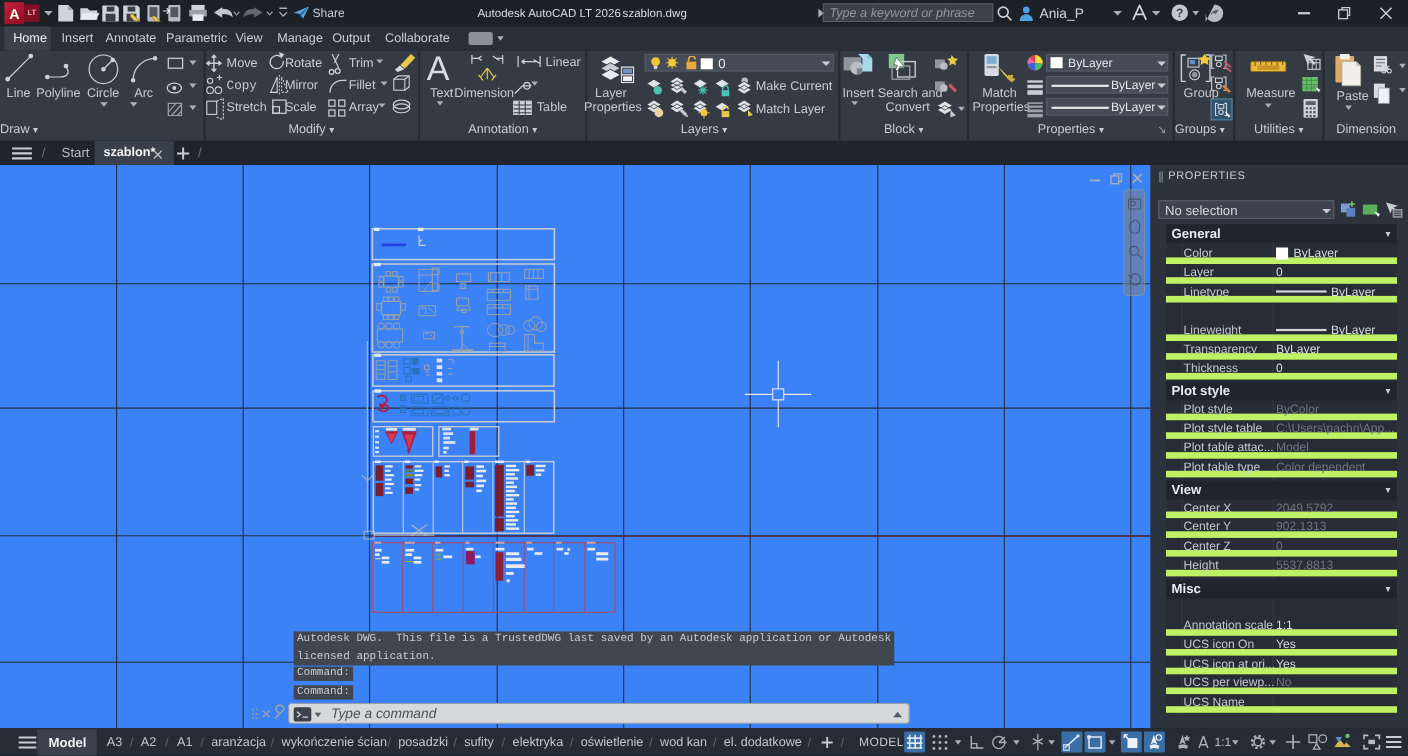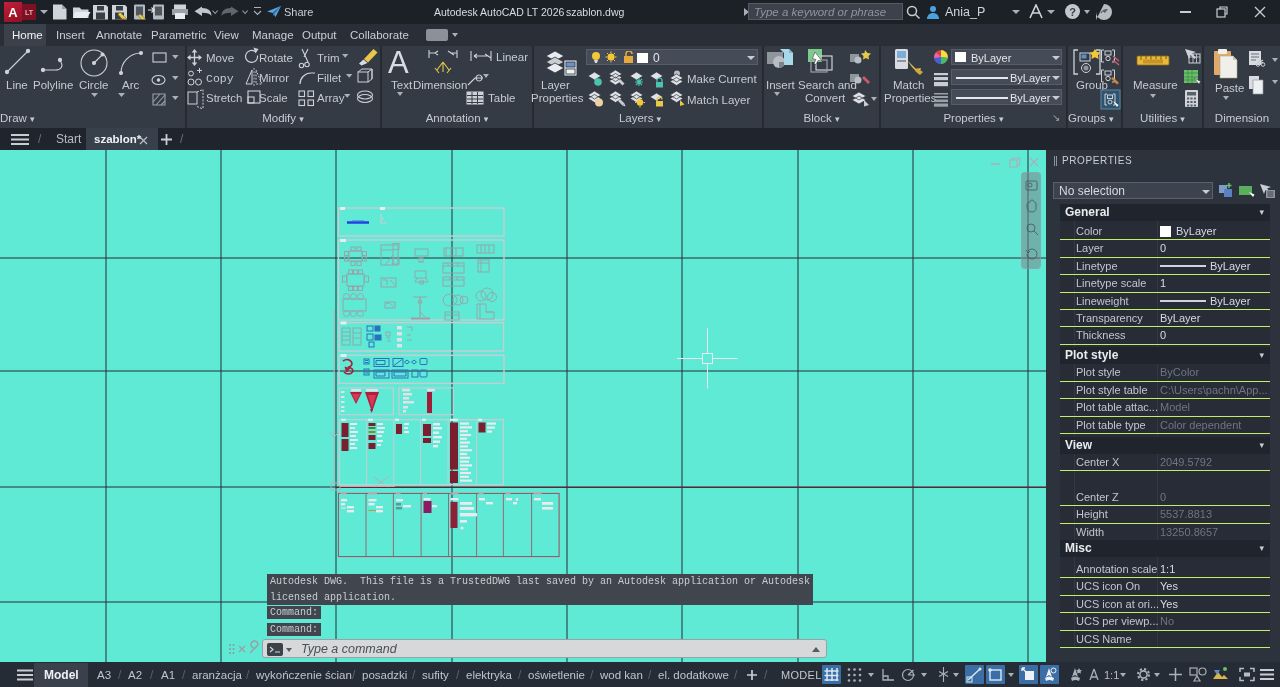--- a/index.html
+++ b/index.html
@@ -6,29 +6,29 @@
   html,body { width:1280px; height:687px; overflow:hidden; background:#161a20; }
   body { font-family:"Liberation Sans", sans-serif; font-size:12px; color:#d5d9de; position:relative; }
   .abs { position:absolute; }
   svg { display:block; }
 
   
   #titlebar { left:0; top:0; width:1280px; height:24px; background:#1c2128; }
   #tabrow  { left:0; top:24px; width:1280px; height:22px; background:#2a2f37; }
   #ribbon  { left:0; top:46px; width:1280px; height:82px; background:#353b44; }
   #doctabs { left:0; top:128px; width:1280px; height:22px; background:#20252d; }
-  #canvas  { left:0; top:150px; width:1046px; height:512px; background:#5eead4; }
+  #canvas  { left:0; top:150px; width:1046px; height:512px; background:#3b82f6; }
   #props   { left:1046px; top:150px; width:234px; height:512px; background:#2d333d; }
   #statusbar { left:0; top:662px; width:1280px; height:25px; background:#262c35; }
 
 
   .sect { left:14px; width:210px; height:17px; background:#20252d; color:#e8ebef; font-size:12px; line-height:17px; }
   .sect b { margin-left:5px; }
   .sarr { position:absolute; right:6px; font-size:9px; color:#c8cdd4; }
-  .prow { left:14px; width:210px; height:17.4px; border-bottom:1px solid #bef264; }
+  .prow { left:14px; width:210px; height:17.4px; border-bottom:6px solid #bef264; }
   .plabel { position:absolute; left:16px; top:2px; color:#c2c7cf; font-size:11px; white-space:nowrap; }
   .pval { position:absolute; left:100px; top:2px; color:#d8dce2; font-size:11px; white-space:nowrap; }
   .pval.gray { color:#6f7681; }
 
   .stt { top:7px; color:#bfc5cc; font-size:11.5px; white-space:nowrap; }
   .ssl { top:6px; color:#5a606a; font-size:12px; }
   .tgb { top:3px; width:19px; height:19px; background:#3a6ea5; border-radius:1px; }
   .tgg { top:3px; }
   .sarrow { top:11px; width:0; height:0; border-left:3.5px solid transparent; border-right:3.5px solid transparent; border-top:4px solid #aab0b8; }
   .tabtxt { color:#c9ced6; font-size:11.5px; }
@@ -954,24 +954,20 @@
   <span class="pval"><span style="display:inline-block;width:11px;height:11px;background:#fff;vertical-align:-2px;margin-right:5px;"></span>ByLayer</span>
 </div>
 <div class="abs prow" style="top:90.4px;">
   <span class="plabel">Layer</span>
   <span class="pval">0</span>
 </div>
 <div class="abs prow" style="top:107.8px;">
   <span class="plabel">Linetype</span>
   <span class="pval"><span style="display:inline-block;width:46px;height:1.5px;background:#d0d4da;vertical-align:3px;margin-right:4px;"></span>ByLayer</span>
 </div>
-<div class="abs prow" style="top:125.2px;">
-  <span class="plabel">Linetype scale</span>
-  <span class="pval">1</span>
-</div>
 <div class="abs prow" style="top:142.6px;">
   <span class="plabel">Lineweight</span>
   <span class="pval"><span style="display:inline-block;width:46px;height:1.5px;background:#d0d4da;vertical-align:3px;margin-right:4px;"></span>ByLayer</span>
 </div>
 <div class="abs prow" style="top:160px;">
   <span class="plabel">Transparency</span>
   <span class="pval">ByLayer</span>
 </div>
 <div class="abs prow" style="top:177.4px;">
   <span class="plabel">Thickness</span>
@@ -992,33 +988,37 @@
 </div>
 <div class="abs prow" style="top:266.6px;">
   <span class="plabel">Plot table type</span>
   <span class="pval gray">Color dependent</span>
 </div>
 <div class="abs sect" style="top:286.5px;"><b>View</b><span class="sarr">▾</span></div>
 <div class="abs prow" style="top:304px;">
   <span class="plabel">Center X</span>
   <span class="pval gray">2049.5792</span>
 </div>
+<div class="abs prow" style="top:321.4px;">
+  <span class="plabel">Center Y</span>
+  <span class="pval gray">902.1313</span>
+</div>
 <div class="abs prow" style="top:338.8px;">
   <span class="plabel">Center Z</span>
   <span class="pval gray">0</span>
 </div>
 <div class="abs prow" style="top:356.2px;">
   <span class="plabel">Height</span>
   <span class="pval gray">5537.8813</span>
 </div>
 <div class="abs prow" style="top:373.6px;">
   <span class="plabel">Width</span>
   <span class="pval gray">13250.8657</span>
 </div>
-<div class="abs sect" style="top:390px;"><b>Misc</b><span class="sarr">▾</span></div>
+<div class="abs sect" style="top:377px;"><b>Misc</b><span class="sarr">▾</span></div>
 <div class="abs prow" style="top:411px;">
   <span class="plabel">Annotation scale</span>
   <span class="pval">1:1</span>
 </div>
 <div class="abs prow" style="top:428.4px;">
   <span class="plabel">UCS icon On</span>
   <span class="pval">Yes</span>
 </div>
 <div class="abs prow" style="top:445.8px;">
   <span class="plabel">UCS icon at ori...</span>

